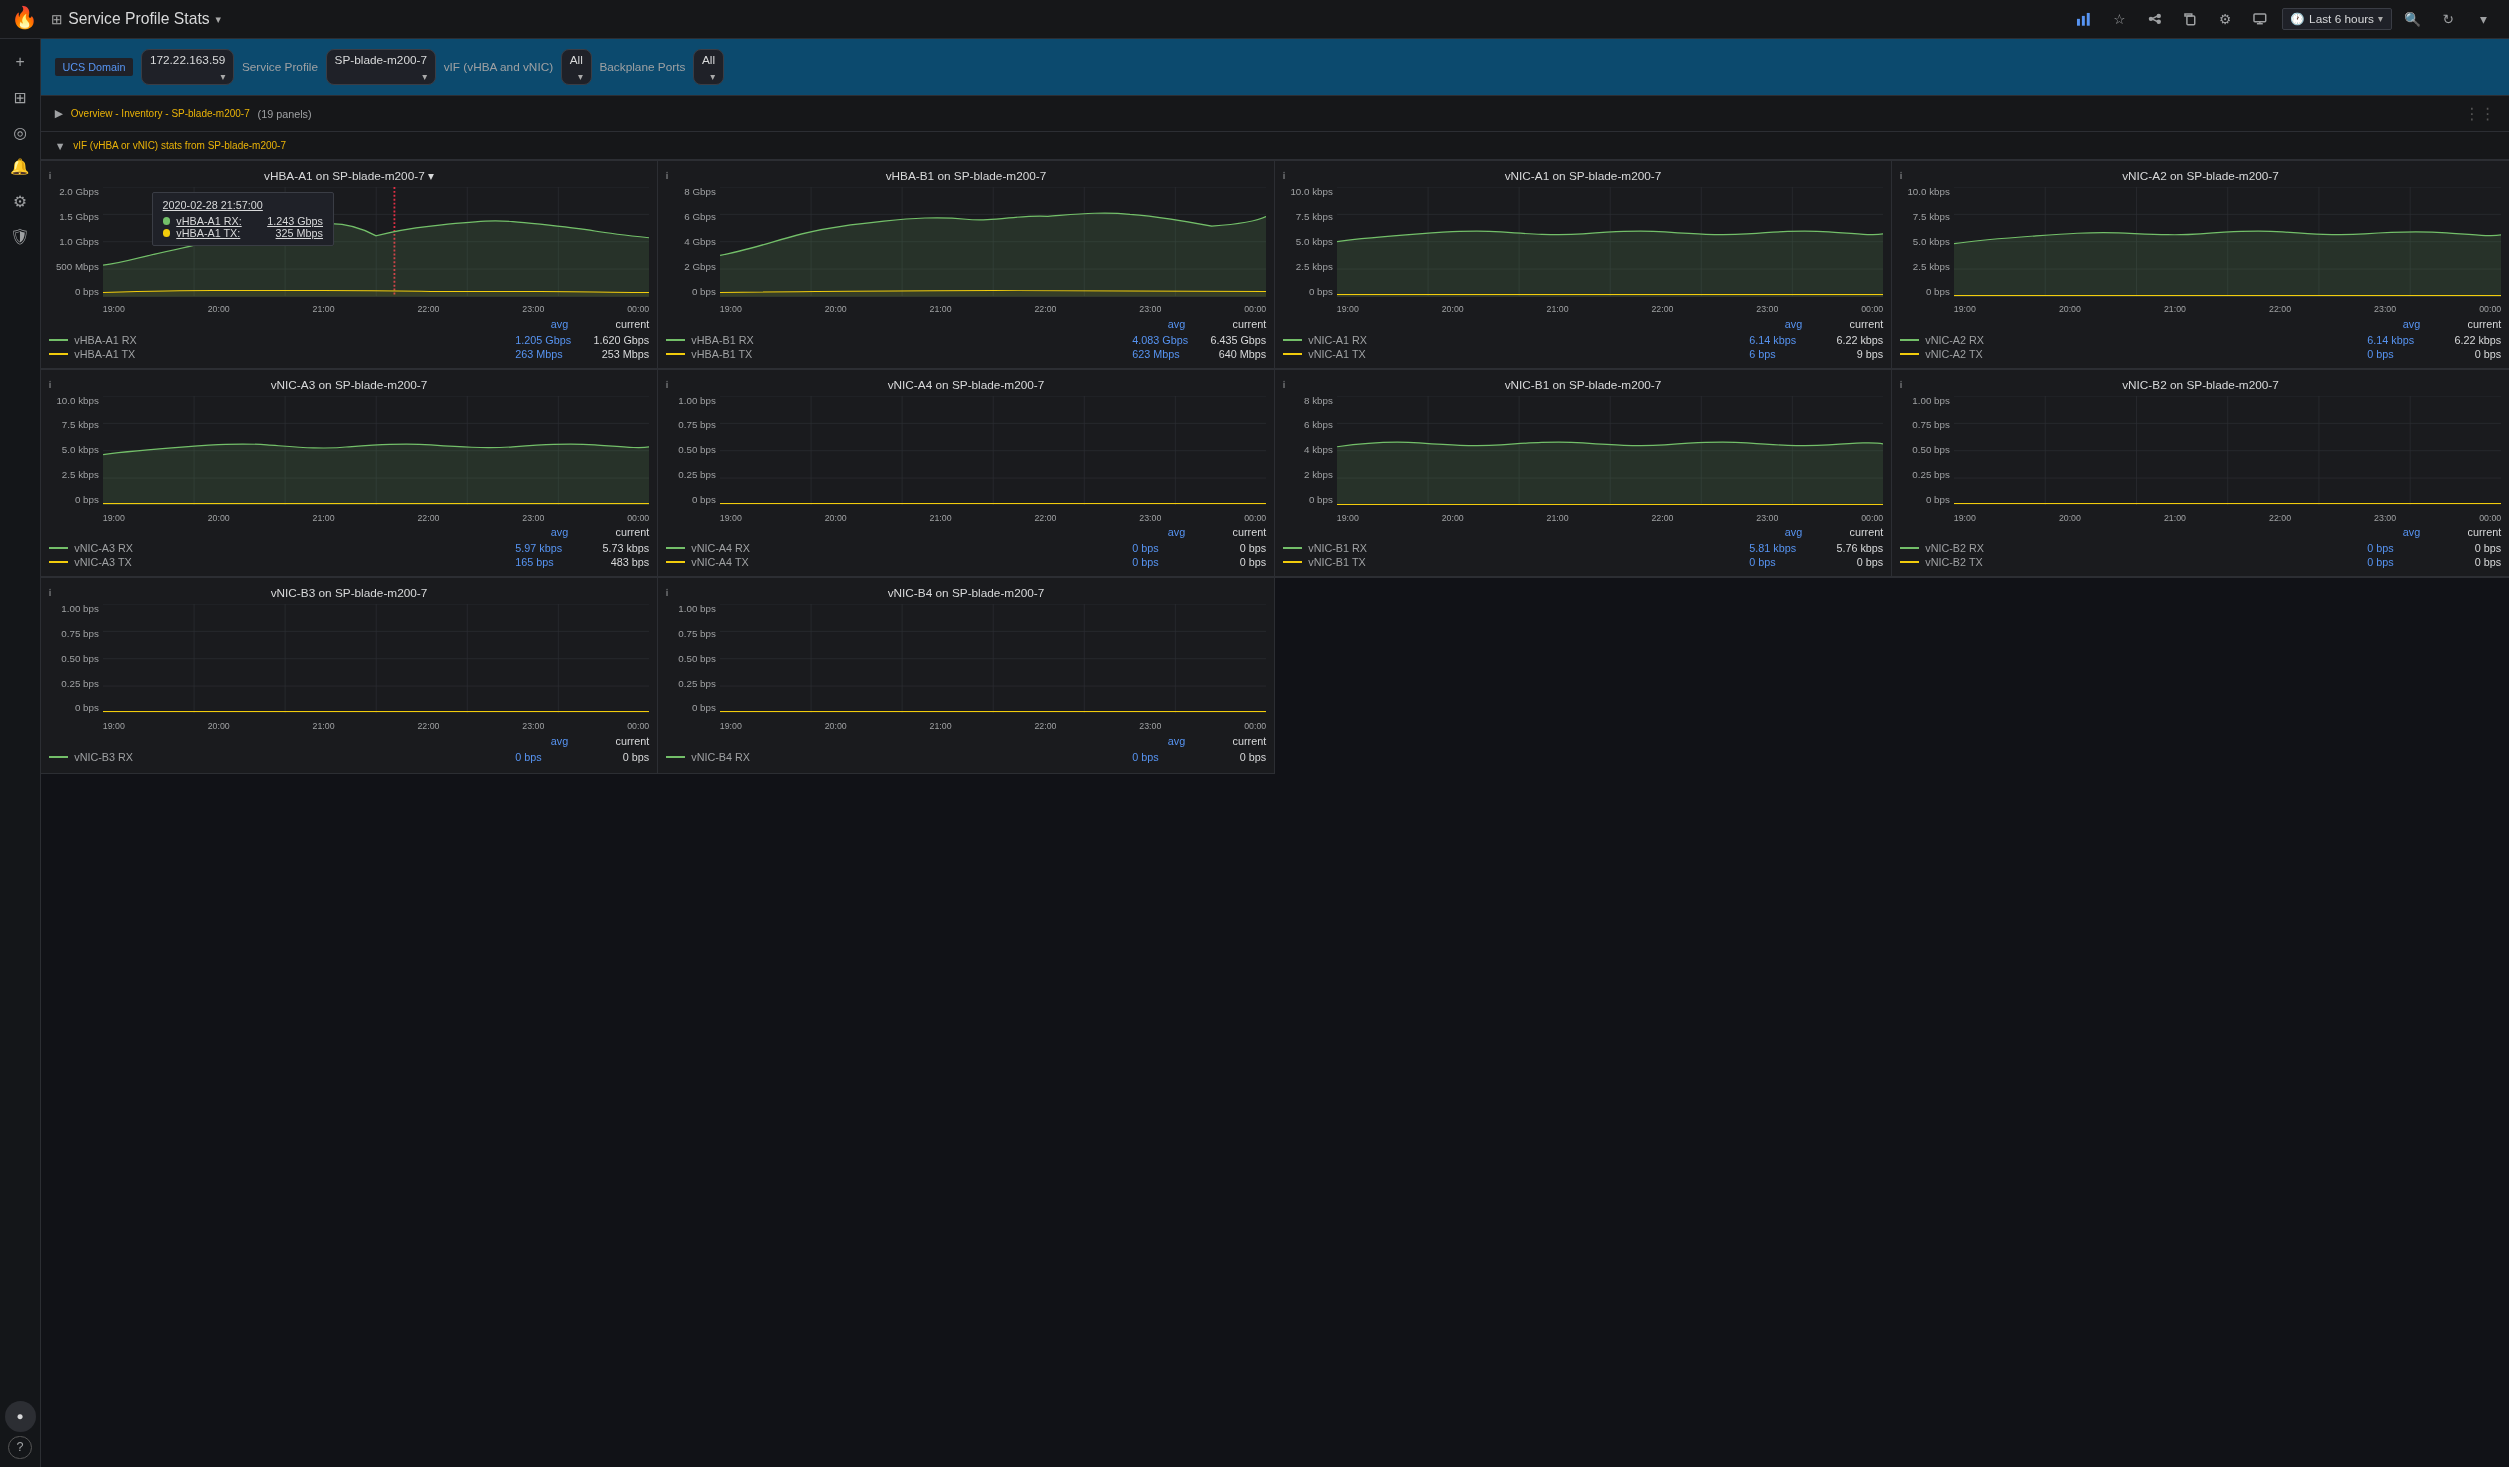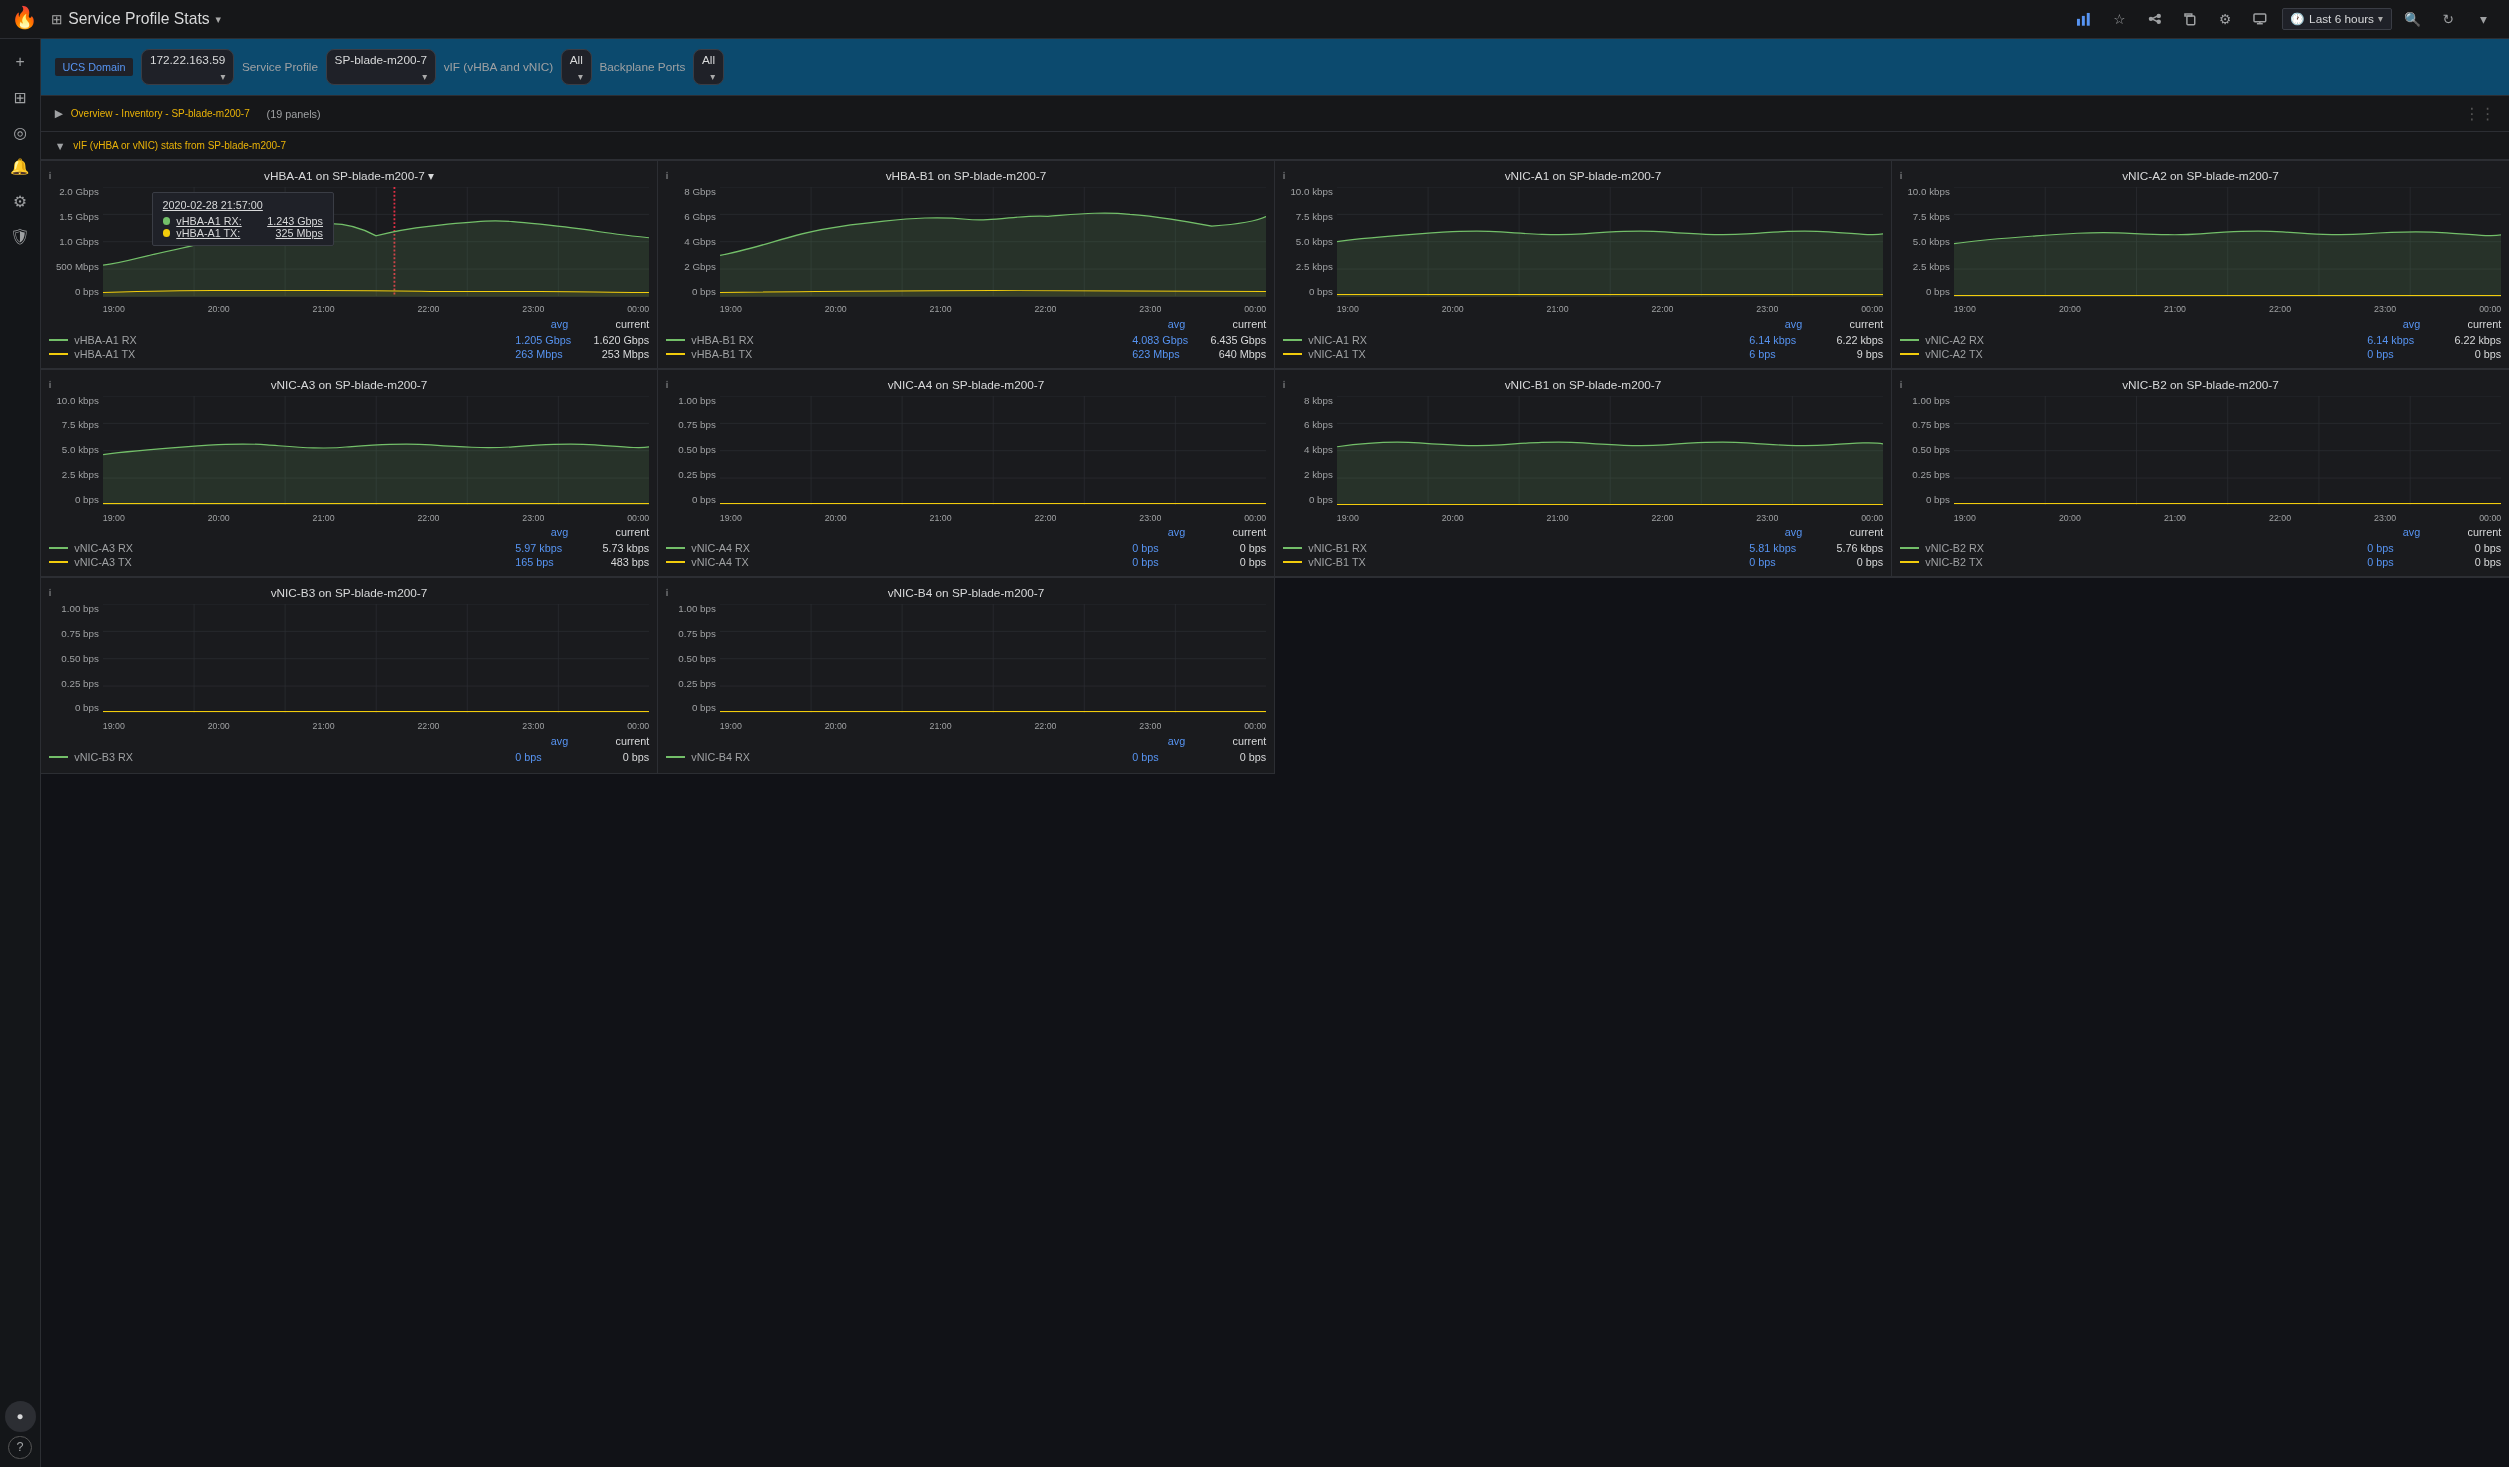--- a/index.html
+++ b/index.html
@@ -139,21 +139,21 @@
       display: flex;
       align-items: center;
       padding: 7.8px 13.7px;
       background: #161719;
       border-bottom: 1px solid #2c2e33;
       cursor: pointer;
       gap: 7.8px;
     }
     .section-header .expand-icon { color: #9fa1a3; font-size: 10.8px; }
     .section-title { font-size: 10px; color: #eab308; font-weight: 500; }
-    .panel-count { color: #9fa1a3; font-size: 10.8px; margin-left: 9px; }
+    .panel-count { color: #9fa1a3; font-size: 10.8px; margin-left: 0; }
     .drag-handle { margin-left: auto; color: #555; font-size: 15.7px; }
     
     .chart-grid {
       display: grid;
       grid-template-columns: repeat(4, 1fr);
       gap: 0;
       border-top: 1px solid #2c2e33;
     }
     
     .chart-panel {

